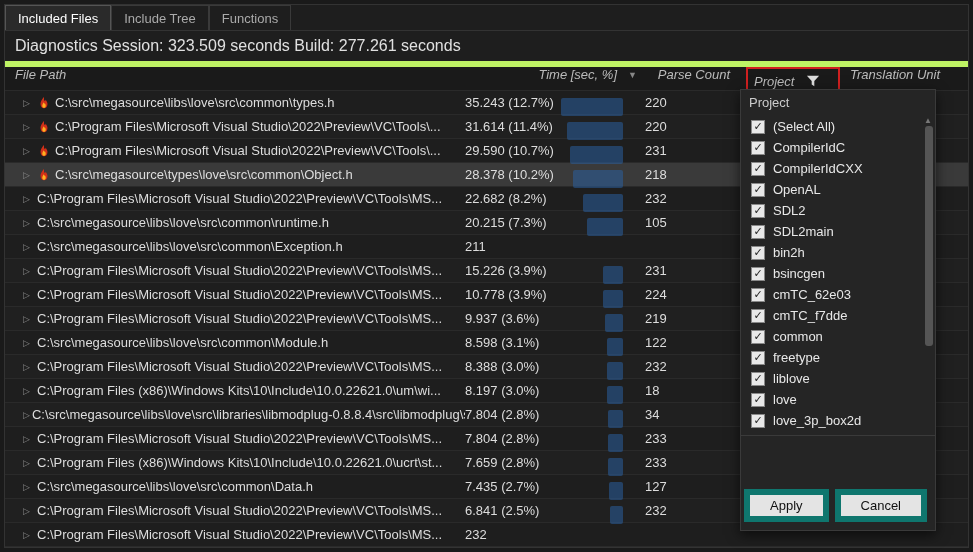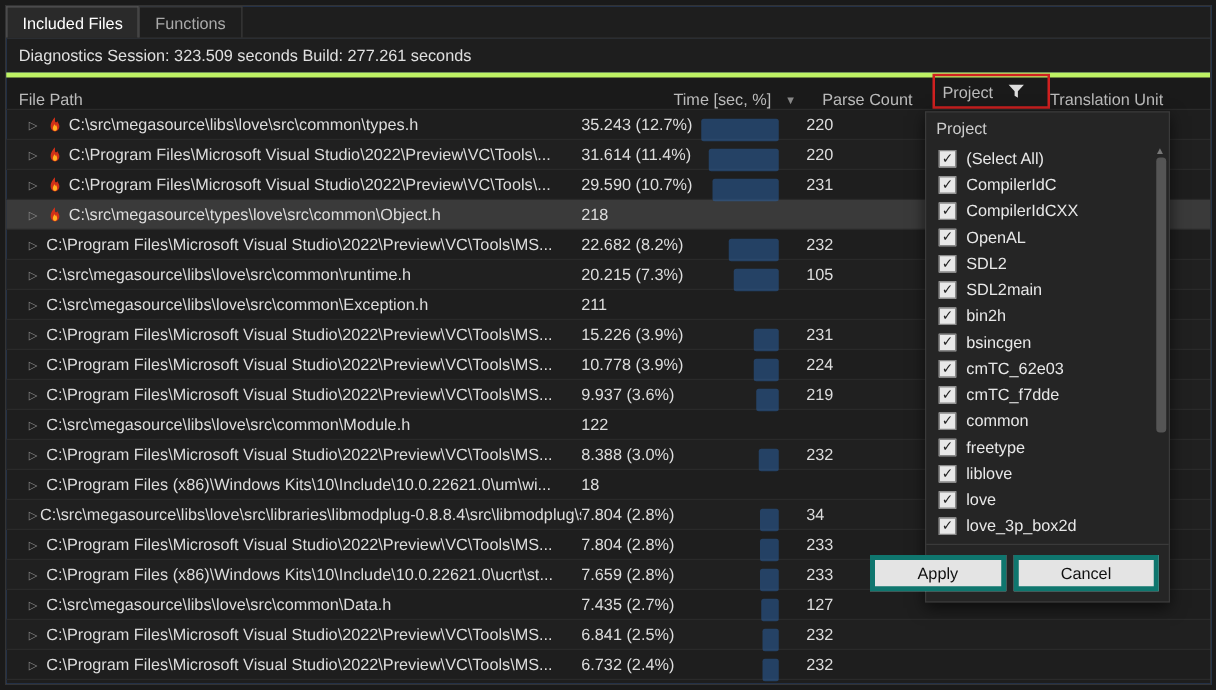--- a/index.html
+++ b/index.html
@@ -39,40 +39,41 @@
     align-items: center;
   }
   .tab.active {
     background: #2a2a2a;
     color: #fff;
     border-color: #555;
   }
   .status-line {
     padding: 6px 10px;
     color: #e0e0e0;
-    font-size: 13px;
+    font-size: 16px;
     background: #1e1e1e;
   }
   .header-row {
     display: flex;
     background: #1a1a1a;
-    border-top: 4px solid #bef264;
+    border-top: 6px solid #bef264;
     border-bottom: 1px solid #2a2a2a;
     height: 30px;
-    align-items: flex-end;
+    align-items: flex-start;
     color: #bbb;
     font-size: 13px;
     position: relative;
     z-index: 1;
+    font-style: italic;
   }
   .col-file   { flex: 0 0 460px; padding-left: 10px; }
   .col-time   { flex: 0 0 180px; text-align: right; padding-right: 28px; position: relative;}
   .col-parse  { flex: 0 0 95px;  text-align: right; padding-right: 10px;}
   .col-proj   { flex: 0 0 100px; padding-left: 6px; position: relative;}
-  .col-tu     { flex: 0 0 120px; }
+  .col-tu     { flex: 0 0 120px; padding-left: 10px;}
   .sort-ind {
     position: absolute;
     right: 8px;
     top: 50%;
     transform: translateY(-50%);
     font-size: 9px;
     color: #888;
   }
   .proj-hdr {
     border: 2px solid #d02020;
@@ -218,33 +219,35 @@
   .filter-buttons {
     display: flex;
     gap: 6px;
     padding: 8px;
     justify-content: flex-end;
     border-top: 1px solid #3a3a3a;
   }
   .btn {
     background: #e4e4e4;
     color: #111;
-    border: 4px solid #0f766e;
-    padding: 3px 34px;
+    border: 6px solid #0f766e;
+    padding: 3px 20px;
     font-size: 13px;
     cursor: pointer;
+    margin-top: 45px;
   }
 </style>
 </head>
 <body>
 
 <div class="container">
 
   <div class="tabs">
     <div class="tab active">Included Files</div>
+    <div class="tab">Include Tree</div>
     <div class="tab">Functions</div>
   </div>
 
   <div class="status-line">Diagnostics Session: 323.509 seconds  Build: 277.261 seconds</div>
 
   <div class="header-row">
     <div class="col-file">File Path</div>
     <div class="col-time">
       <span>Time [sec, %]</span>
       <span class="sort-ind">▼</span>
@@ -300,20 +303,21 @@
       </div>
       <div class="row selected">
         <div class="file-cell">
           <span class="expander">▷</span>
           <svg class="flame" viewBox="0 0 16 16">
             <path d="M8 1 C8 1 4 5 4 9 C4 12 6 14 8 14 C10 14 12 12 12 9 C12 7 10 5 10 4 C10 6 8 6 8 4 C8 2 8 1 8 1 Z" fill="#d03018"></path>
             <path d="M8 7 C8 7 6 9 6 11 C6 12.5 7 13.5 8 13.5 C9 13.5 10 12.5 10 11 C10 9.5 9 8.5 9 8 C9 9 8 9 8 8 Z" fill="#ffb020"></path>
           </svg>
           <span>C:\src\megasource\types\love\src\common\Object.h</span>
         </div>
+        <div class="time-cell"><span class="hl" style="width:50px"></span><span class="txt">28.378 (10.2%)</span></div>
         <div class="parse-cell">218</div>
       </div>
       <div class="row">
         <div class="file-cell">
           <span class="expander">▷</span>
           <span>C:\Program Files\Microsoft Visual Studio\2022\Preview\VC\Tools\MS...</span>
         </div>
         <div class="time-cell"><span class="hl" style="width:40px"></span><span class="txt">22.682 (8.2%)</span></div>
         <div class="parse-cell">232</div>
       </div>
@@ -354,35 +358,37 @@
           <span>C:\Program Files\Microsoft Visual Studio\2022\Preview\VC\Tools\MS...</span>
         </div>
         <div class="time-cell"><span class="hl" style="width:18px"></span><span class="txt">9.937 (3.6%)</span></div>
         <div class="parse-cell">219</div>
       </div>
       <div class="row">
         <div class="file-cell">
           <span class="expander">▷</span>
           <span>C:\src\megasource\libs\love\src\common\Module.h</span>
         </div>
+        <div class="time-cell"><span class="hl" style="width:16px"></span><span class="txt">8.598 (3.1%)</span></div>
         <div class="parse-cell">122</div>
       </div>
       <div class="row">
         <div class="file-cell">
           <span class="expander">▷</span>
           <span>C:\Program Files\Microsoft Visual Studio\2022\Preview\VC\Tools\MS...</span>
         </div>
         <div class="time-cell"><span class="hl" style="width:16px"></span><span class="txt">8.388 (3.0%)</span></div>
         <div class="parse-cell">232</div>
       </div>
       <div class="row">
         <div class="file-cell">
           <span class="expander">▷</span>
           <span>C:\Program Files (x86)\Windows Kits\10\Include\10.0.22621.0\um\wi...</span>
         </div>
+        <div class="time-cell"><span class="hl" style="width:16px"></span><span class="txt">8.197 (3.0%)</span></div>
         <div class="parse-cell">18</div>
       </div>
       <div class="row">
         <div class="file-cell">
           <span class="expander">▷</span>
           <span>C:\src\megasource\libs\love\src\libraries\libmodplug-0.8.8.4\src\libmodplug\stdafx.h</span>
         </div>
         <div class="time-cell"><span class="hl" style="width:15px"></span><span class="txt">7.804 (2.8%)</span></div>
         <div class="parse-cell">34</div>
       </div>
@@ -416,21 +422,20 @@
           <span>C:\Program Files\Microsoft Visual Studio\2022\Preview\VC\Tools\MS...</span>
         </div>
         <div class="time-cell"><span class="hl" style="width:13px"></span><span class="txt">6.841 (2.5%)</span></div>
         <div class="parse-cell">232</div>
       </div>
       <div class="row">
         <div class="file-cell">
           <span class="expander">▷</span>
           <span>C:\Program Files\Microsoft Visual Studio\2022\Preview\VC\Tools\MS...</span>
         </div>
-        <div class="time-cell"><span class="hl" style="width:13px"></span><span class="txt">6.732 (2.4%)</span></div>
         <div class="parse-cell">232</div>
       </div>
     </div>
 
   <div class="filter-popup">
     <div class="filter-title">Project</div>
     <div class="filter-list" id="filter-list">
        <div class="scroll-track">
          <div class="scroll-up">▲</div>
          <div class="scroll-thumb"></div>

